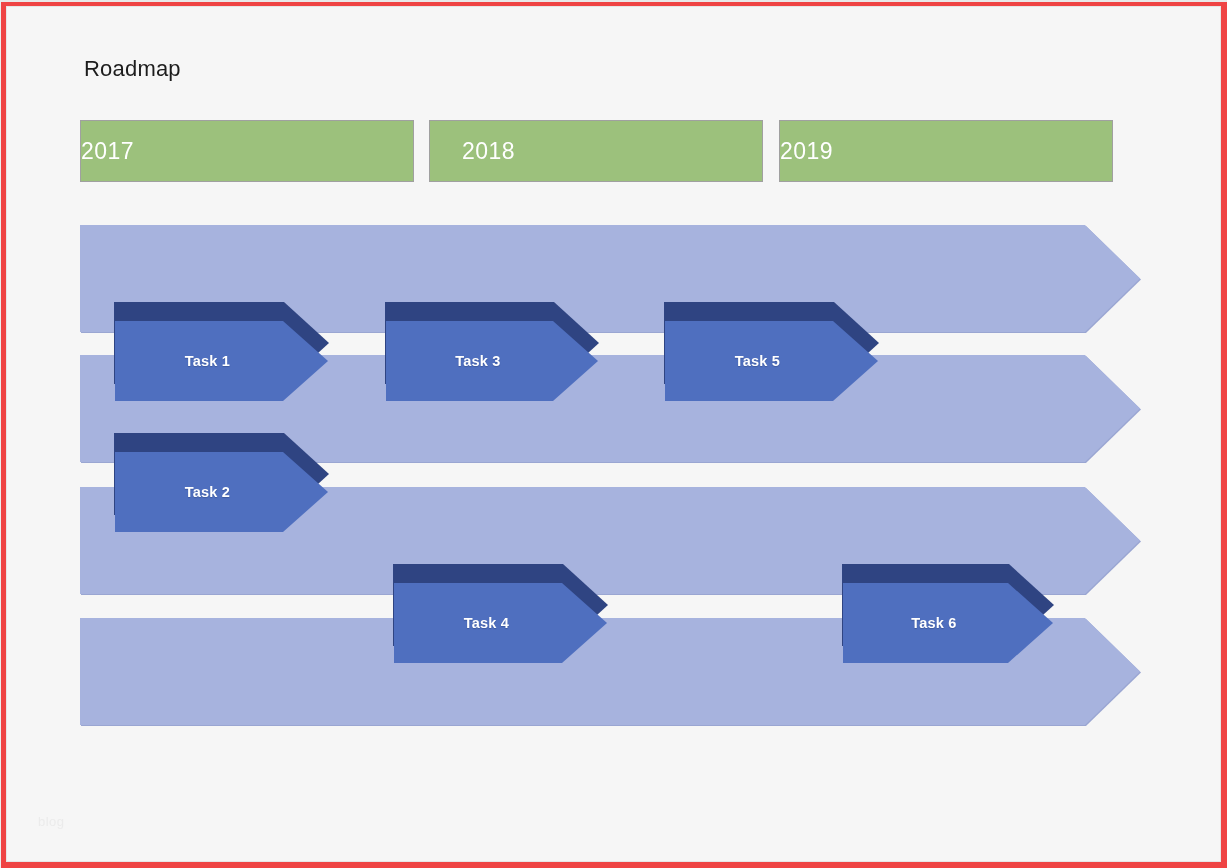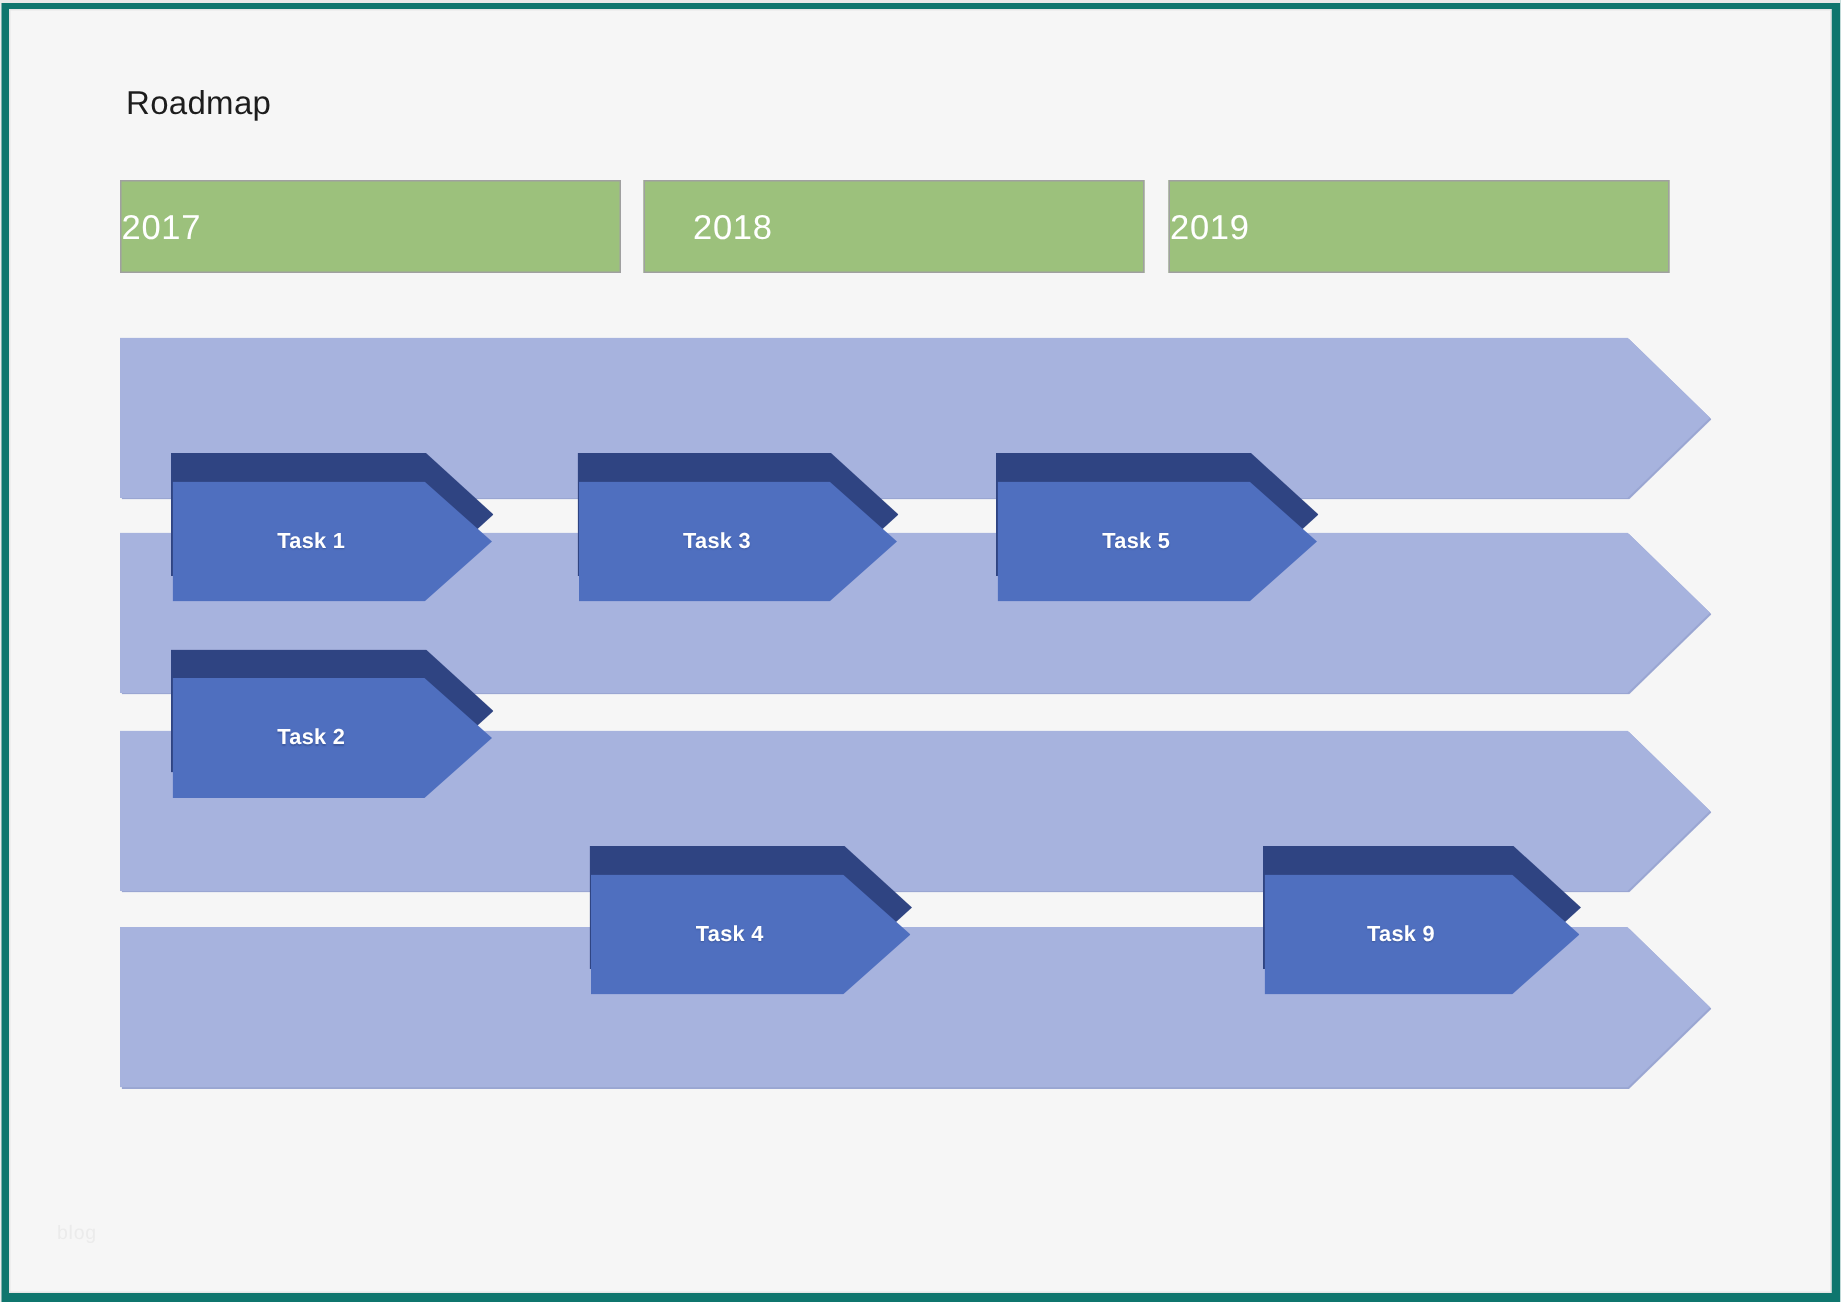--- a/index.html
+++ b/index.html
@@ -7,21 +7,21 @@
     padding: 0;
     background: #ffffff;
   }
   body {
     font-family: "Liberation Sans", sans-serif;
   }
   #canvas {
     position: relative;
     width: 1227px;
     height: 868px;
-    background: #0f766e;
+    background: #ef4444;
     overflow: hidden;
     box-sizing: border-box;
   }
   
   #frame {
     position: absolute;
     left: 6px;
     top: 6px;
     width: 1215px;
     height: 856px;
@@ -179,19 +179,19 @@
       <div class="task-outline" style="left: 114px; top: 433px; width: 215px; height: 82px;"></div>
       <div class="task" style="left: 115px; top: 434px; width: 213px;">
         <span class="task-label">Task 2</span>
       </div>
       <div class="task-outline" style="left: 393px; top: 564px; width: 215px; height: 82px;"></div>
       <div class="task" style="left: 394px; top: 565px; width: 213px;">
         <span class="task-label">Task 4</span>
       </div>
       <div class="task-outline" style="left: 842px; top: 564px; width: 212px; height: 82px;"></div>
       <div class="task" style="left: 843px; top: 565px; width: 210px;">
-        <span class="task-label">Task 9</span>
+        <span class="task-label">Task 6</span>
       </div>
     </div>
 
   <div id="watermark">blog</div>
 
 </div>
 
 </body></html>

